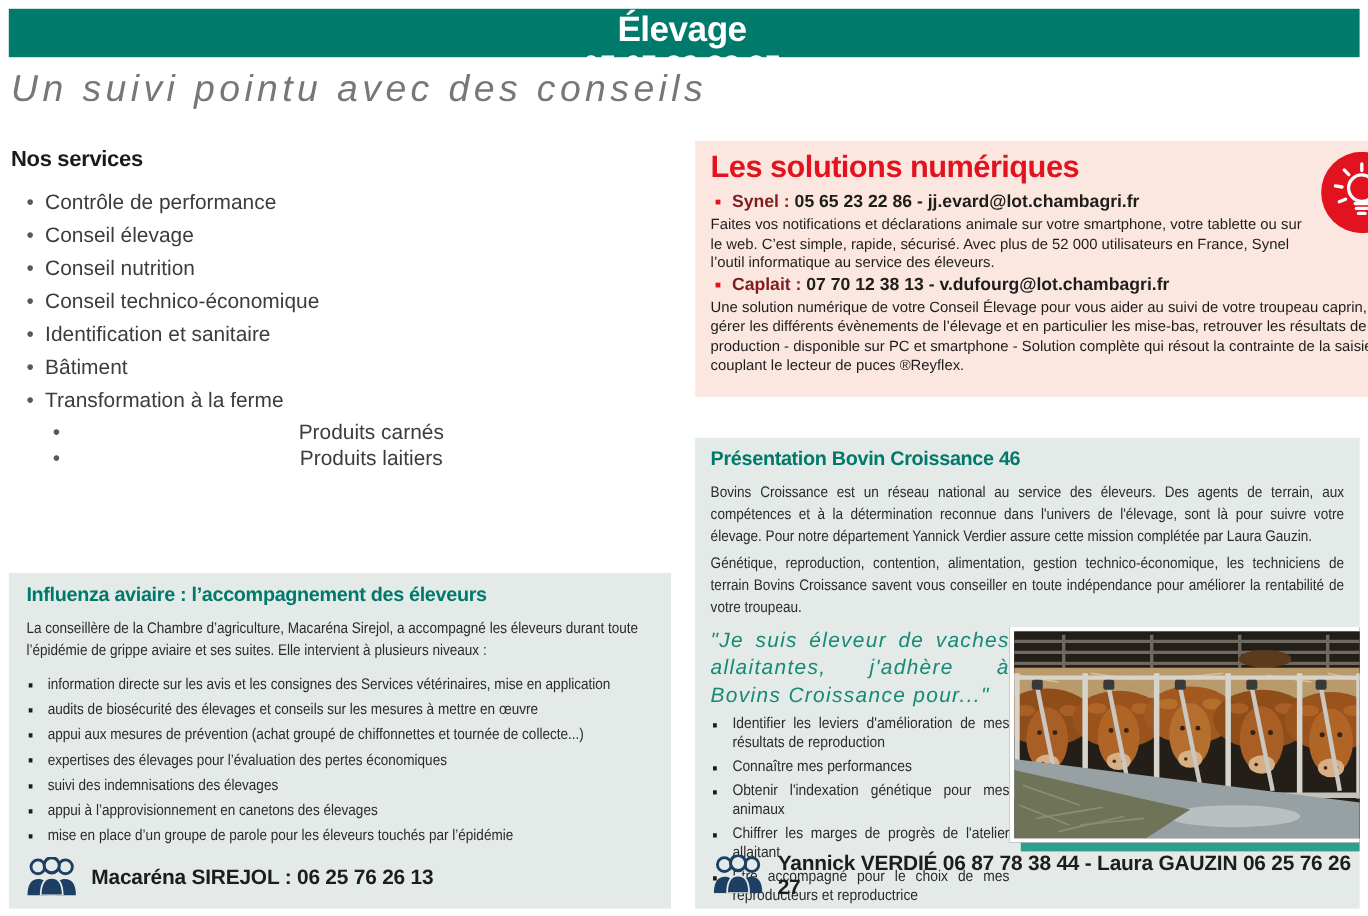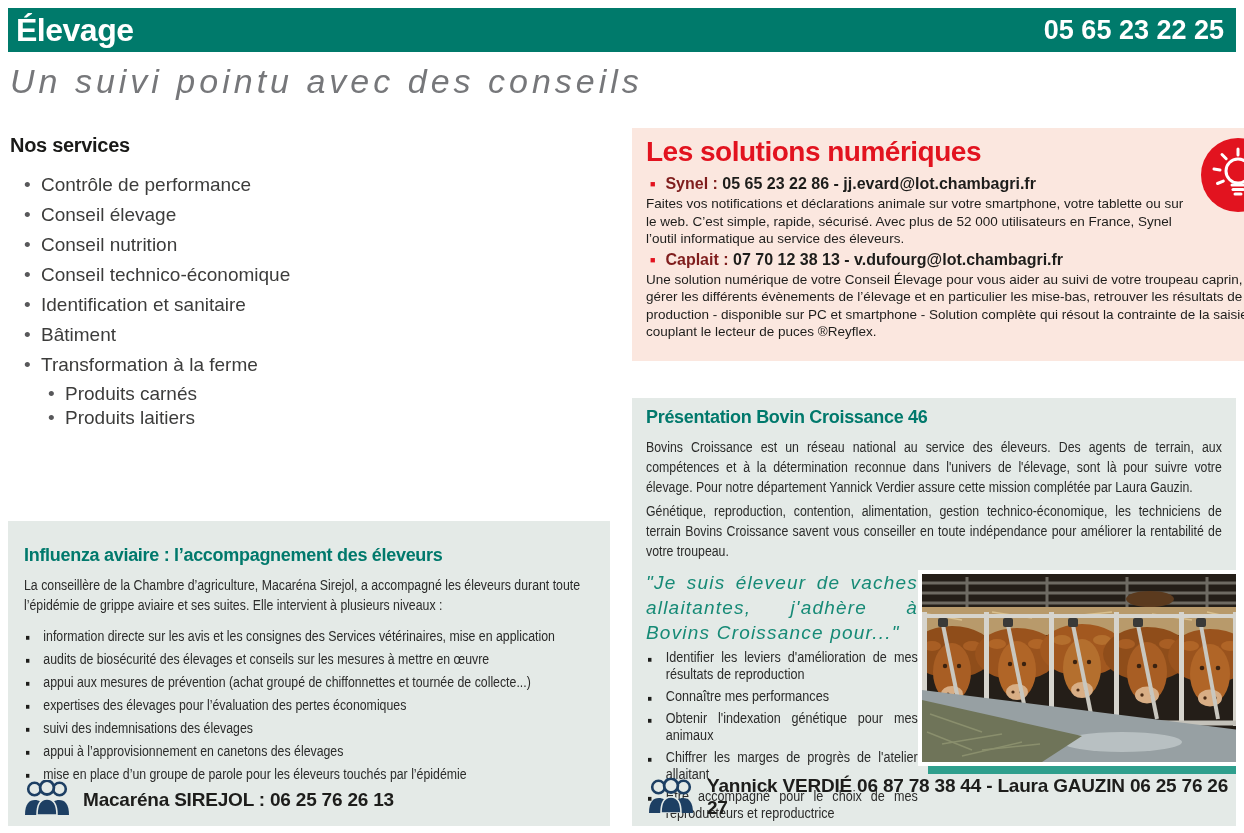--- a/index.html
+++ b/index.html
@@ -1,44 +1,44 @@
 <!DOCTYPE html>
 <html><head>
 <meta charset="utf-8">
 <style>
   html,body{margin:0;padding:0;background:#ffffff;}
   body{width:1244px;height:833px;position:relative;font-family:"Liberation Sans",sans-serif;color:#2b2b2a;overflow:hidden;}
 
   
   .header-bar{position:absolute;left:8px;top:8px;width:1228px;height:44px;background:#007a6b;
-    display:flex;align-items:center;justify-content:space-between;box-sizing:border-box;padding:0 12px 0 8px;}
+    display:flex;align-items:center;justify-content:space-between;box-sizing:border-box;padding:0 12px 0 8px;flex-direction:column;}
   .header-title{color:#fff;font-size:32px;font-weight:bold;letter-spacing:-0.5px;}
   .header-phone{color:#fff;font-size:27px;font-weight:bold;}
   .subtitle{position:absolute;left:10px;top:62px;font-size:34px;color:#76777a;font-style:italic;letter-spacing:4px;}
 
   
   .services{position:absolute;left:10px;top:134px;width:600px;}
   .services-title{font-size:20px;font-weight:bold;color:#1a1a18;margin:0 0 18px 0;letter-spacing:-0.3px;}
   ul.dot-list{list-style:none;margin:0;padding:0 0 0 14px;font-size:19px;color:#3c3c3b;}
   ul.dot-list li{position:relative;padding-left:17px;margin-bottom:11px;line-height:19px;}
   ul.dot-list li::before{content:"•";position:absolute;left:0;top:0;color:#58585a;}
   ul.dot-list.sub{padding-left:38px;margin-top:-1px;}
-  ul.dot-list.sub li{margin-bottom:5px;}
+  ul.dot-list.sub li{margin-bottom:5px;text-align:center;}
 
   
   .tint-box{position:absolute;background:#e4eae7;box-sizing:border-box;overflow:hidden;}
   .teal-title{color:#00796c;font-size:18px;font-weight:bold;margin:0 0 9px 0;letter-spacing:-0.3px;}
   .condensed{transform:scaleX(.88);transform-origin:0 0;width:113.6%;}
   .body-txt{font-size:14px;line-height:20px;color:#2b2b2a;}
   ul.sq-list{list-style:none;margin:12px 0 0 0;padding:0;}
   ul.sq-list li{position:relative;padding-left:22px;margin-bottom:9px;font-size:14px;line-height:14px;color:#2b2b2a;}
   ul.sq-list li::before{content:"■";position:absolute;left:2px;top:2px;font-size:8px;color:#1d1d1b;}
 
   
-  .box-influenza{left:8px;top:521px;width:602px;height:305px;padding:24px 16px;}
+  .box-influenza{left:8px;top:521px;width:602px;height:305px;padding:9px 16px;}
   
   .box-bovin{left:632px;top:398px;width:604px;height:428px;padding:9px 14px;}
   .box-bovin p{text-align:justify;margin:0 0 4px 0;}
   .bovin-row{display:flex;margin-top:9px;}
   .bovin-left{width:272px;flex:none;}
   .quote{font-size:19px;line-height:25px;color:#168a76;font-style:italic;letter-spacing:1.2px;margin:0 0 6px 0;}
   .bovin-left ul.sq-list{margin-top:2px;transform:scaleX(.9);transform-origin:0 0;width:111%;}
   .bovin-left ul.sq-list li{line-height:17px;margin-bottom:5px;text-align:justify;}
 
   

